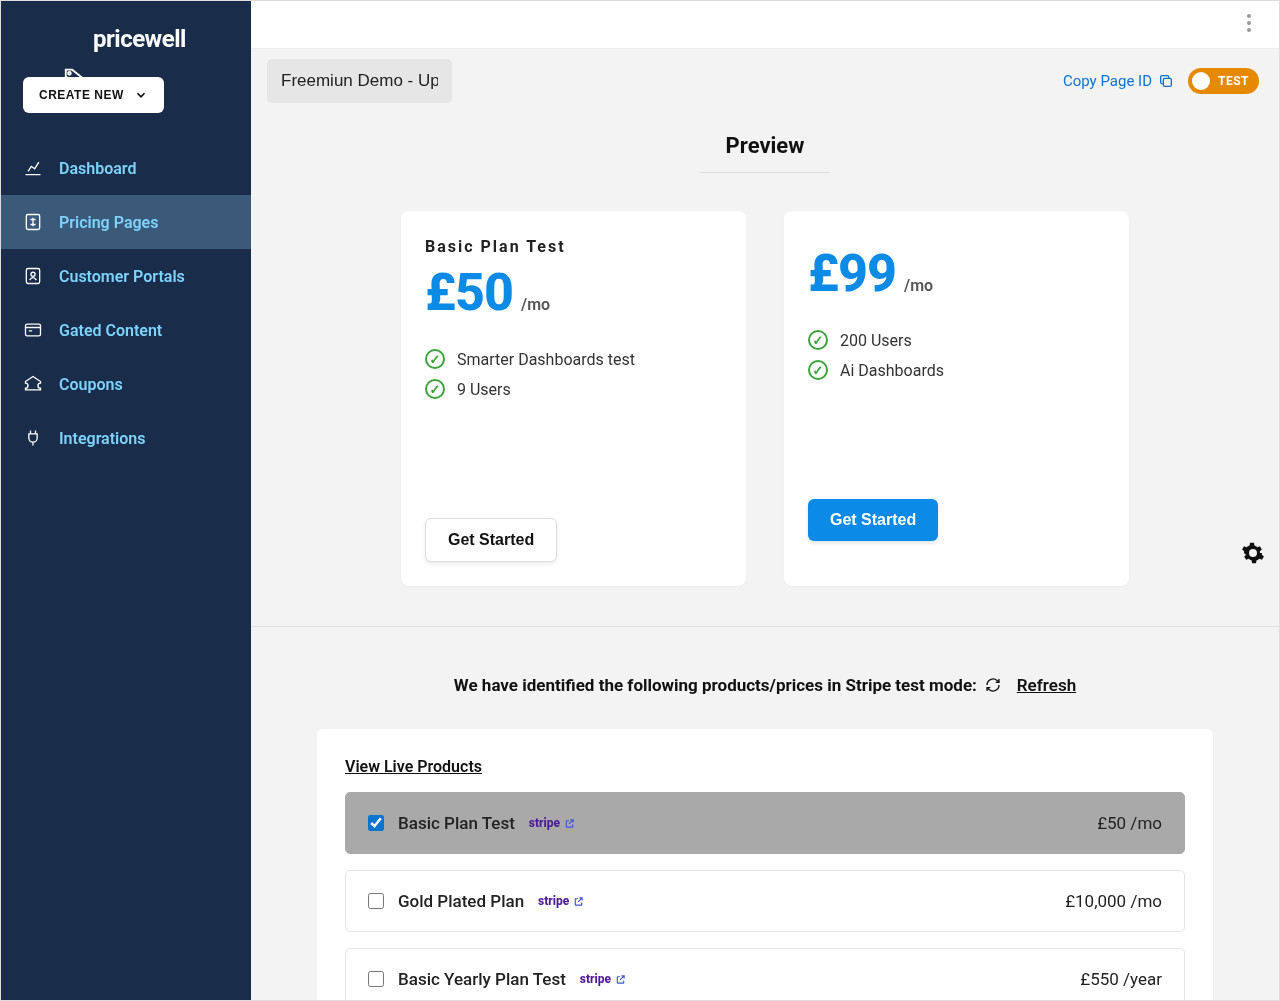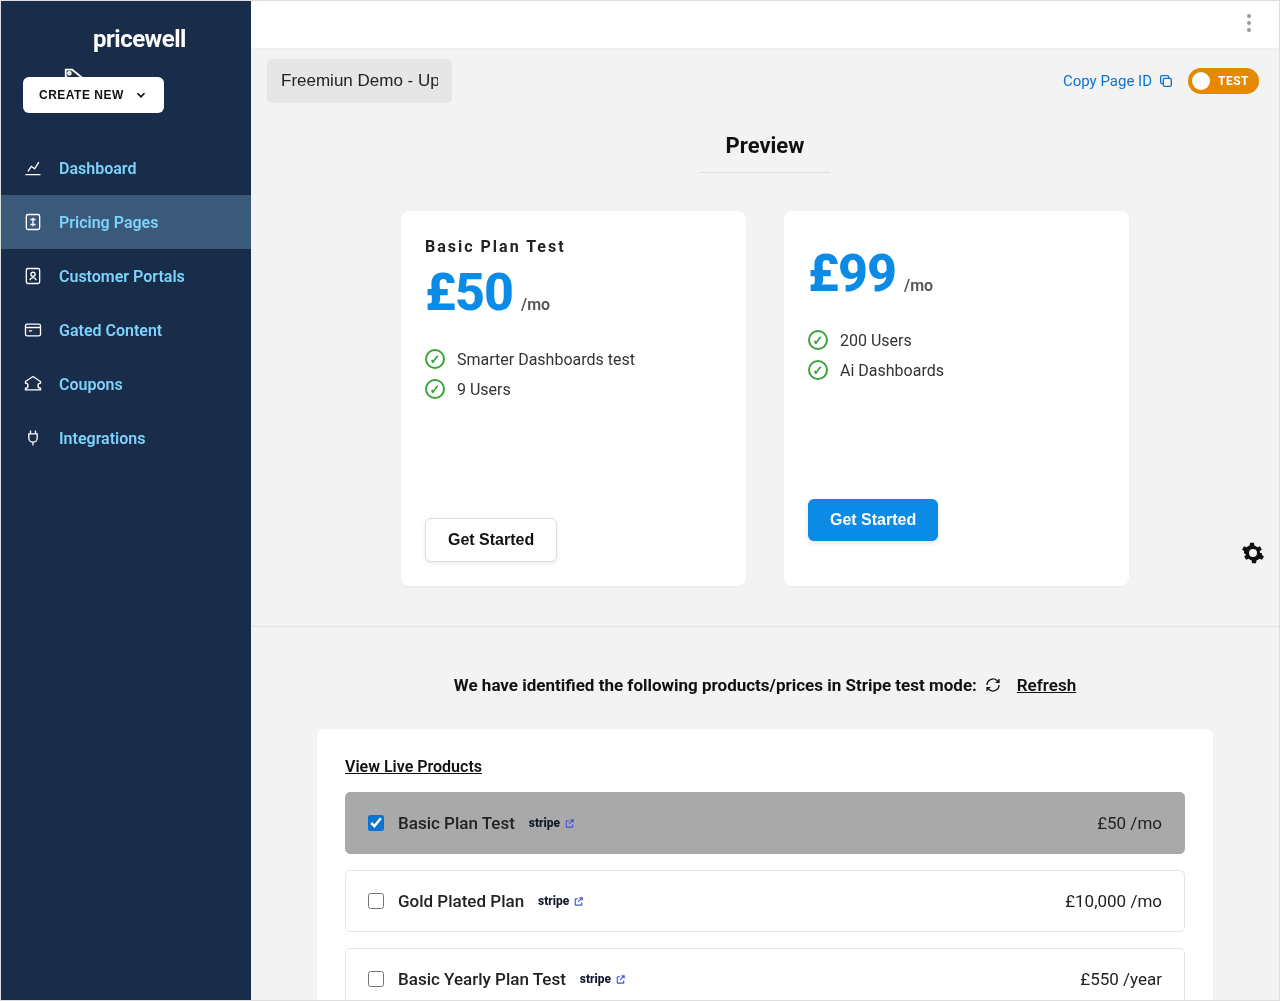--- a/index.html
+++ b/index.html
@@ -212,21 +212,21 @@
   margin-top: 16px;
   font-size: 17px;
   cursor: pointer;
 }
 .product-row.selected { background: #a9a9a9; border-color: #a9a9a9; }
 .product-row input[type=checkbox] {
   width: 16px; height: 16px; margin-right: 14px; cursor: pointer; accent-color: #0b74d1;
 }
 .product-name { font-weight: 500; color: #222; }
 .stripe-badge {
-  color: #0f172a;
+  color: #4c1d95;
   font-size: 12px;
   font-weight: 800;
   margin-left: 14px;
   display: inline-flex;
   align-items: center;
   gap: 4px;
 }
 .product-price { margin-left: auto; font-size: 17px; color: #222; }
 </style>
 </head>

